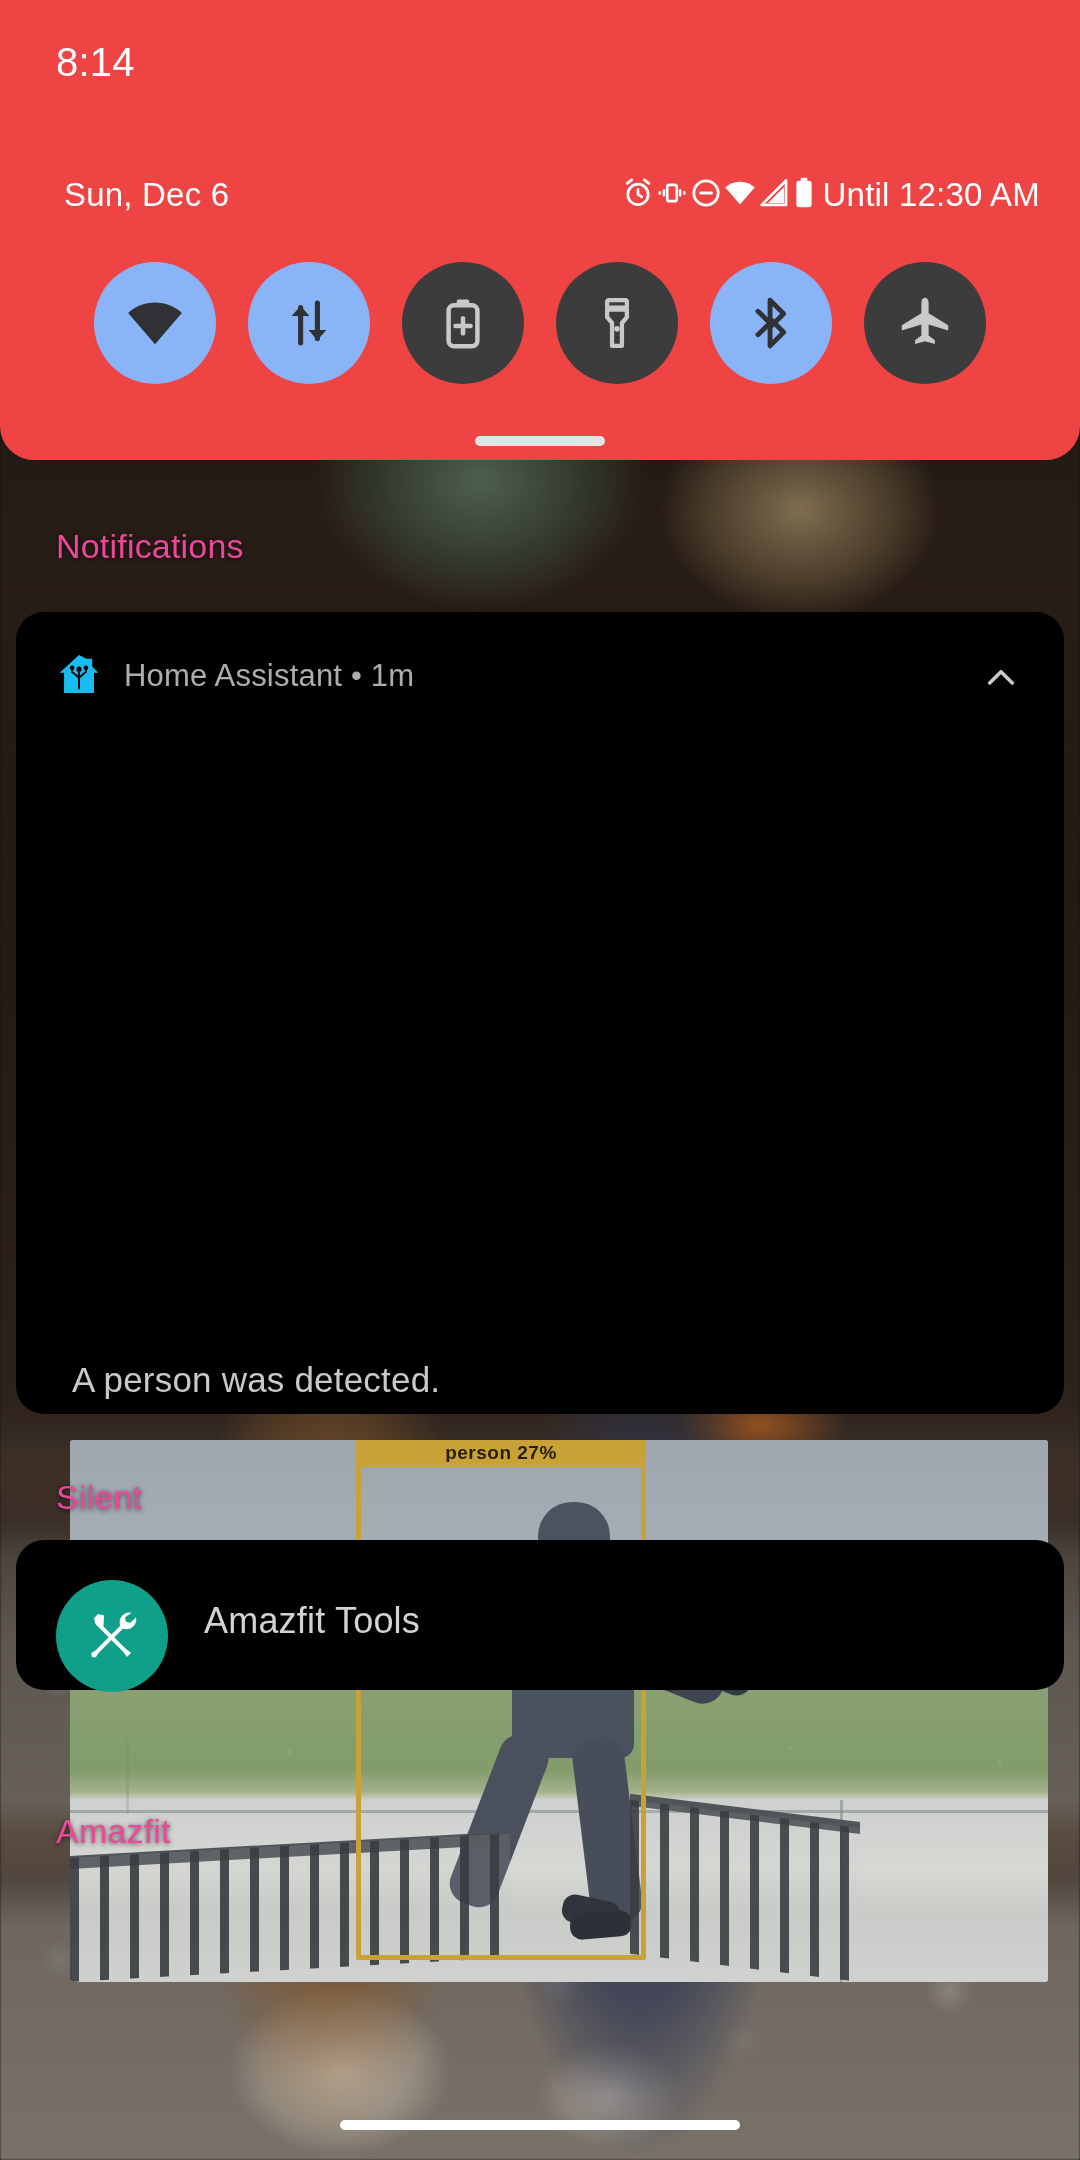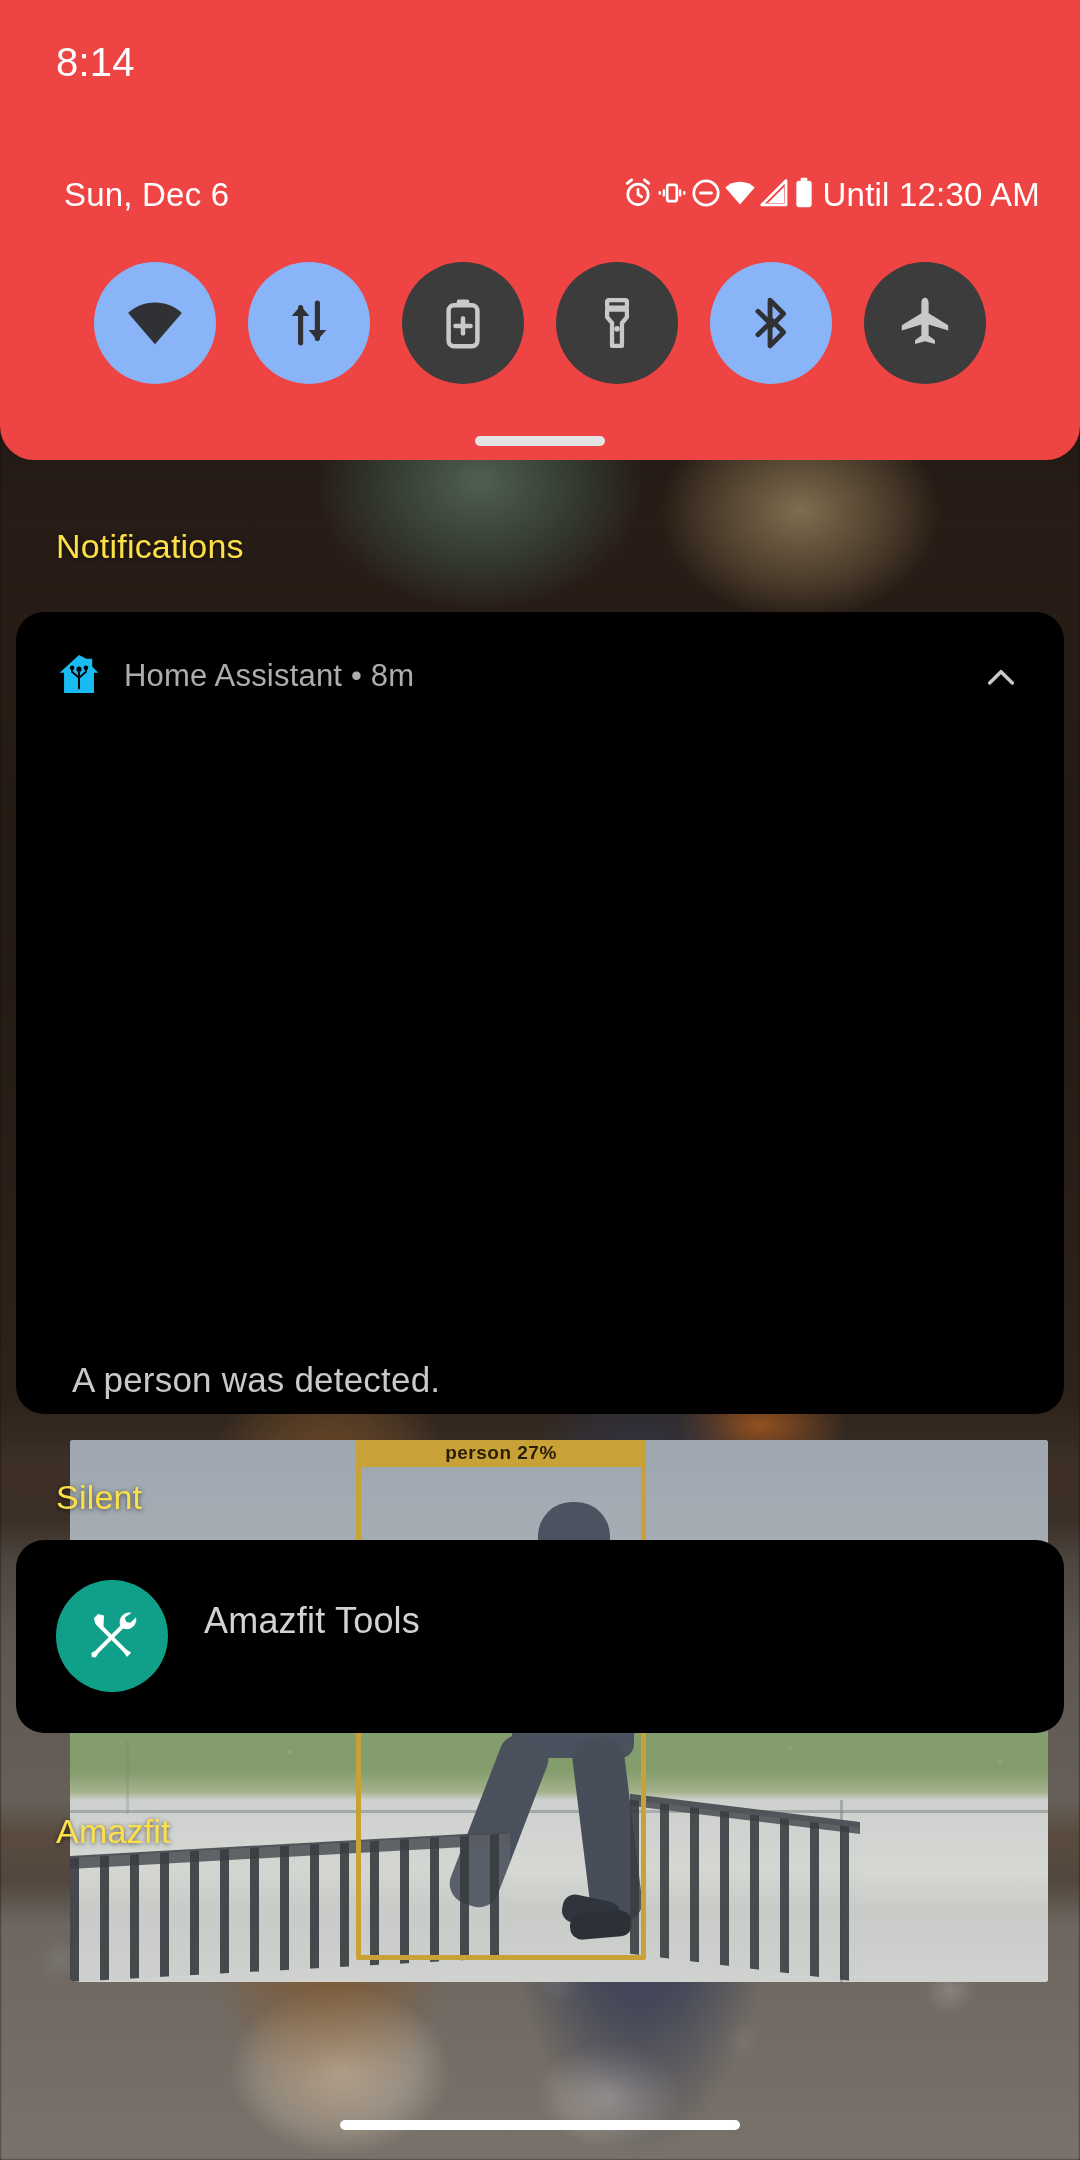--- a/index.html
+++ b/index.html
@@ -111,34 +111,34 @@
 
   #qs-handle{
     position:absolute; left:50%; transform:translateX(-50%);
     top:436px; width:130px; height:10px; border-radius:5px;
     background:#E4E4E4;
   }
 
   
   .section-header{
     position:absolute; left:56px;
-    color:#fde047; font-size:34px; letter-spacing:.2px;
+    color:#ec4899; font-size:34px; letter-spacing:.2px;
     text-shadow:0 1px 5px rgba(0,0,0,.65);
   }
   #hdr-notifications{ top:527px; }
   #hdr-silent{ top:1478px; }
   #hdr-history{ top:1812px; }
 
   
   .notif-card{
     position:absolute; left:16px; width:1048px;
     background:#000; border-radius:28px;
   }
   #notif-home-assistant{ top:612px; height:802px; }
-  #notif-amazfit{ top:1540px; height:193px; }
+  #notif-amazfit{ top:1540px; height:150px; }
 
   .notif-head{
     position:absolute; left:40px; top:42px; right:40px;
     display:flex; align-items:center; height:44px;
   }
   .notif-app-name{
     color:#ADADAD; font-size:31px; margin-left:22px; letter-spacing:.2px;
   }
   #ha-collapse{
     position:absolute; right:40px; top:42px;
@@ -378,21 +378,21 @@
         <g fill="none" stroke="#000" stroke-width="1.05" stroke-linecap="round">
           <path d="M12 19.6v-8.4"></path>
           <path d="M12 14.0 8.4 10.9v-.8"></path>
           <path d="M12 14.0l3.6-3.1v-.8"></path>
         </g>
         <circle cx="12" cy="9.5" r="1.35" fill="#000"></circle>
         <circle cx="8.4" cy="8.8" r="1.2" fill="#000"></circle>
         <circle cx="15.6" cy="8.8" r="1.2" fill="#000"></circle>
       </svg>
     </span>
-    <span class="notif-app-name">Home Assistant • 8m</span>
+    <span class="notif-app-name">Home Assistant • 1m</span>
   </div>
 
   <div id="ha-collapse">
     <svg width="40" height="40" viewBox="0 0 24 24">
       <path d="M5.2 15.6 12 8.8l6.8 6.8" fill="none" stroke="#C9C9C9" stroke-width="2.1" stroke-linecap="round" stroke-linejoin="round"></path>
     </svg>
   </div>
 
   <div id="ha-body-text">A person was detected.</div>
 

